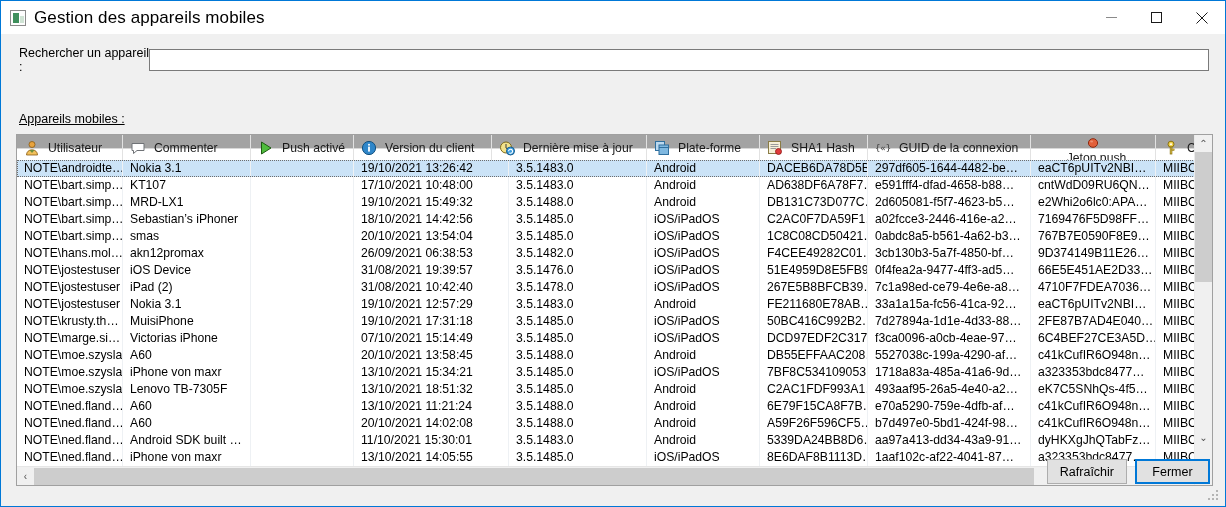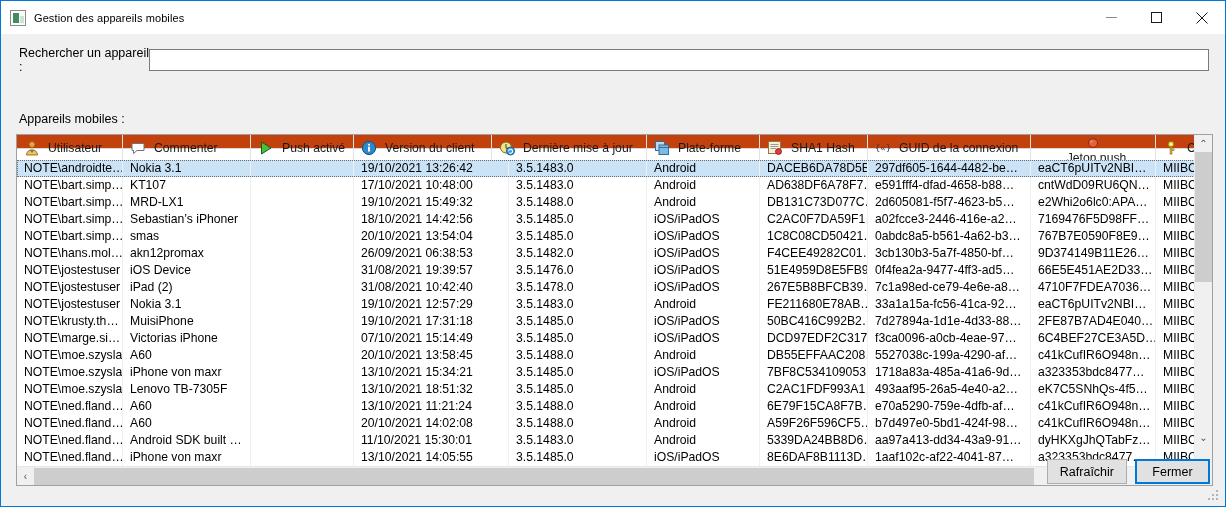--- a/index.html
+++ b/index.html
@@ -35,21 +35,21 @@
   }
   #app-icon .bar-a {
     position: absolute; left: 2px; top: 2px;
     width: 6px; height: 10px; background: #3f8f5c;
   }
   #app-icon .bar-b {
     position: absolute; left: 9px; top: 5px;
     width: 4px; height: 7px; background: #cfe3d4;
   }
   #title-text {
-    font-size: 11px;
+    font-size: 17px;
     color: #000000;
     letter-spacing: 0.1px;
   }
   #caption-buttons {
     position: absolute; right: 0; top: 0;
     height: 33px; display: flex;
   }
   .capbtn {
     width: 45px; height: 33px;
     display: flex; align-items: center; justify-content: center;
@@ -77,37 +77,37 @@
     box-sizing: border-box;
     border: 1px solid #7a7a7a;
     background: #ffffff;
     font-family: "Liberation Sans", sans-serif;
     font-size: 12.5px;
     padding: 0 4px;
     outline: none;
   }
   #list-label {
     position: absolute; left: 17px; top: 78px;
-    font-size: 12.5px; color: #000;
+    font-size: 12.5px; color: #000; text-decoration: underline;
   }
 
   
   #grid {
     position: absolute;
     left: 14px; top: 100px;
     width: 1197px; height: 352px;
     box-sizing: border-box;
     border: 1px solid #a0a0a0;
     background: #ffffff;
     overflow: hidden;
   }
   #grid-header {
     position: absolute; left: 0; top: 0;
     height: 14px; width: 1195px;
-    background: #c2410c;
+    background: #a3a3a3;
     border-bottom: 1px solid #d8d8d8;
     display: flex;
     box-sizing: border-box;
   }
   .hcell {
     display: flex;
     align-items: center;
     height: 25px;
     box-sizing: border-box;
     border-right: 1px solid #e2e2e2;

